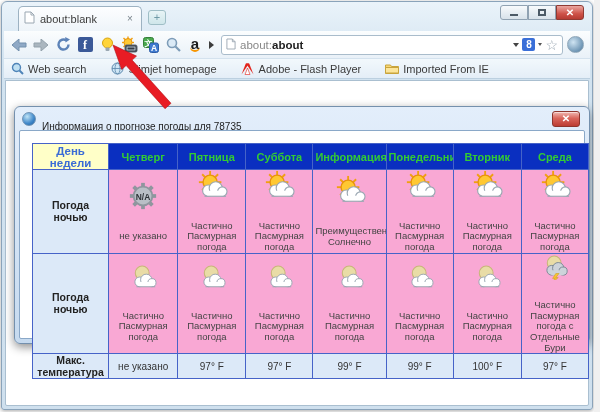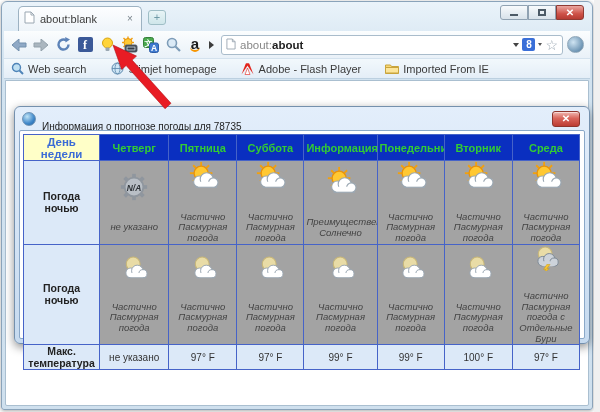--- a/index.html
+++ b/index.html
@@ -72,29 +72,29 @@
     background:linear-gradient(#e3eefb,#c6daef); border:1px solid #7490ad; border-radius:6px;
     box-shadow:0 3px 10px rgba(0,0,0,.45); }
   .dialog-titlebar { position:absolute; left:0; top:0; right:0; height:23px; display:flex; align-items:center; padding:0 7px; gap:6px; }
   .dialog-title { font-size:10px; color:#1c1c1c; flex:1; white-space:nowrap; overflow:hidden;margin-top:16px; }
   .dialog-icon { width:14px; height:14px; border-radius:50%;
     background:radial-gradient(circle at 35% 30%, #bfe3f5, #3f87c9 60%, #1f5e9e); border:1px solid #6f93b5; }
   .dialog-close { position:absolute; right:9px; top:4px; width:28px; height:16px;
     background:linear-gradient(#f0b9b2,#d9655b 45%,#bc3c32); border:1px solid #8e352d; border-radius:3px;
     color:#fff; font-size:10px; font-weight:bold; line-height:14px; text-align:center; box-shadow:inset 0 1px 0 rgba(255,255,255,.5); }
   .dialog-body { position:absolute; left:4px; right:4px; top:23px; bottom:4px; background:#fff;
-    border:1px solid #8aa8c8; border-radius:2px; padding:3px; }
+    border:1px solid #8aa8c8; border-radius:2px; padding:12px; }
 
   
   table.forecast { border-collapse:collapse; table-layout:fixed; width:557px; }
   table.forecast td, table.forecast th { border:1px solid #4663c8; padding:0 2px; text-align:center; vertical-align:middle; overflow:hidden; }
   th.day-head { background:#0a2fc0; color:#33cc33; font-size:11px; font-weight:bold; }
   th.corner { background:#ffffc8; color:#3a6bd6; font-size:11.5px; font-weight:bold; }
   td.row-label { background:#dce9f8; color:#222; font-size:10.5px; font-weight:bold; line-height:1.15; }
-  td.cell { background:#a3a3a3; color:#444; font-size:9.5px; line-height:1.12;font-style:italic; }
+  td.cell { background:#f9a8d4; color:#444; font-size:9.5px; line-height:1.12; }
   .cell .wtxt { margin-top:18px; }
   td.temp { background:#dce9f8; color:#333; font-size:10px; }
 
   .arrow-overlay { position:absolute; left:0; top:0; width:600px; height:412px; pointer-events:none; z-index:60; }
 </style>
 </head>
 <body>
 
 <div id="stage">
   <div class="browser-window">

